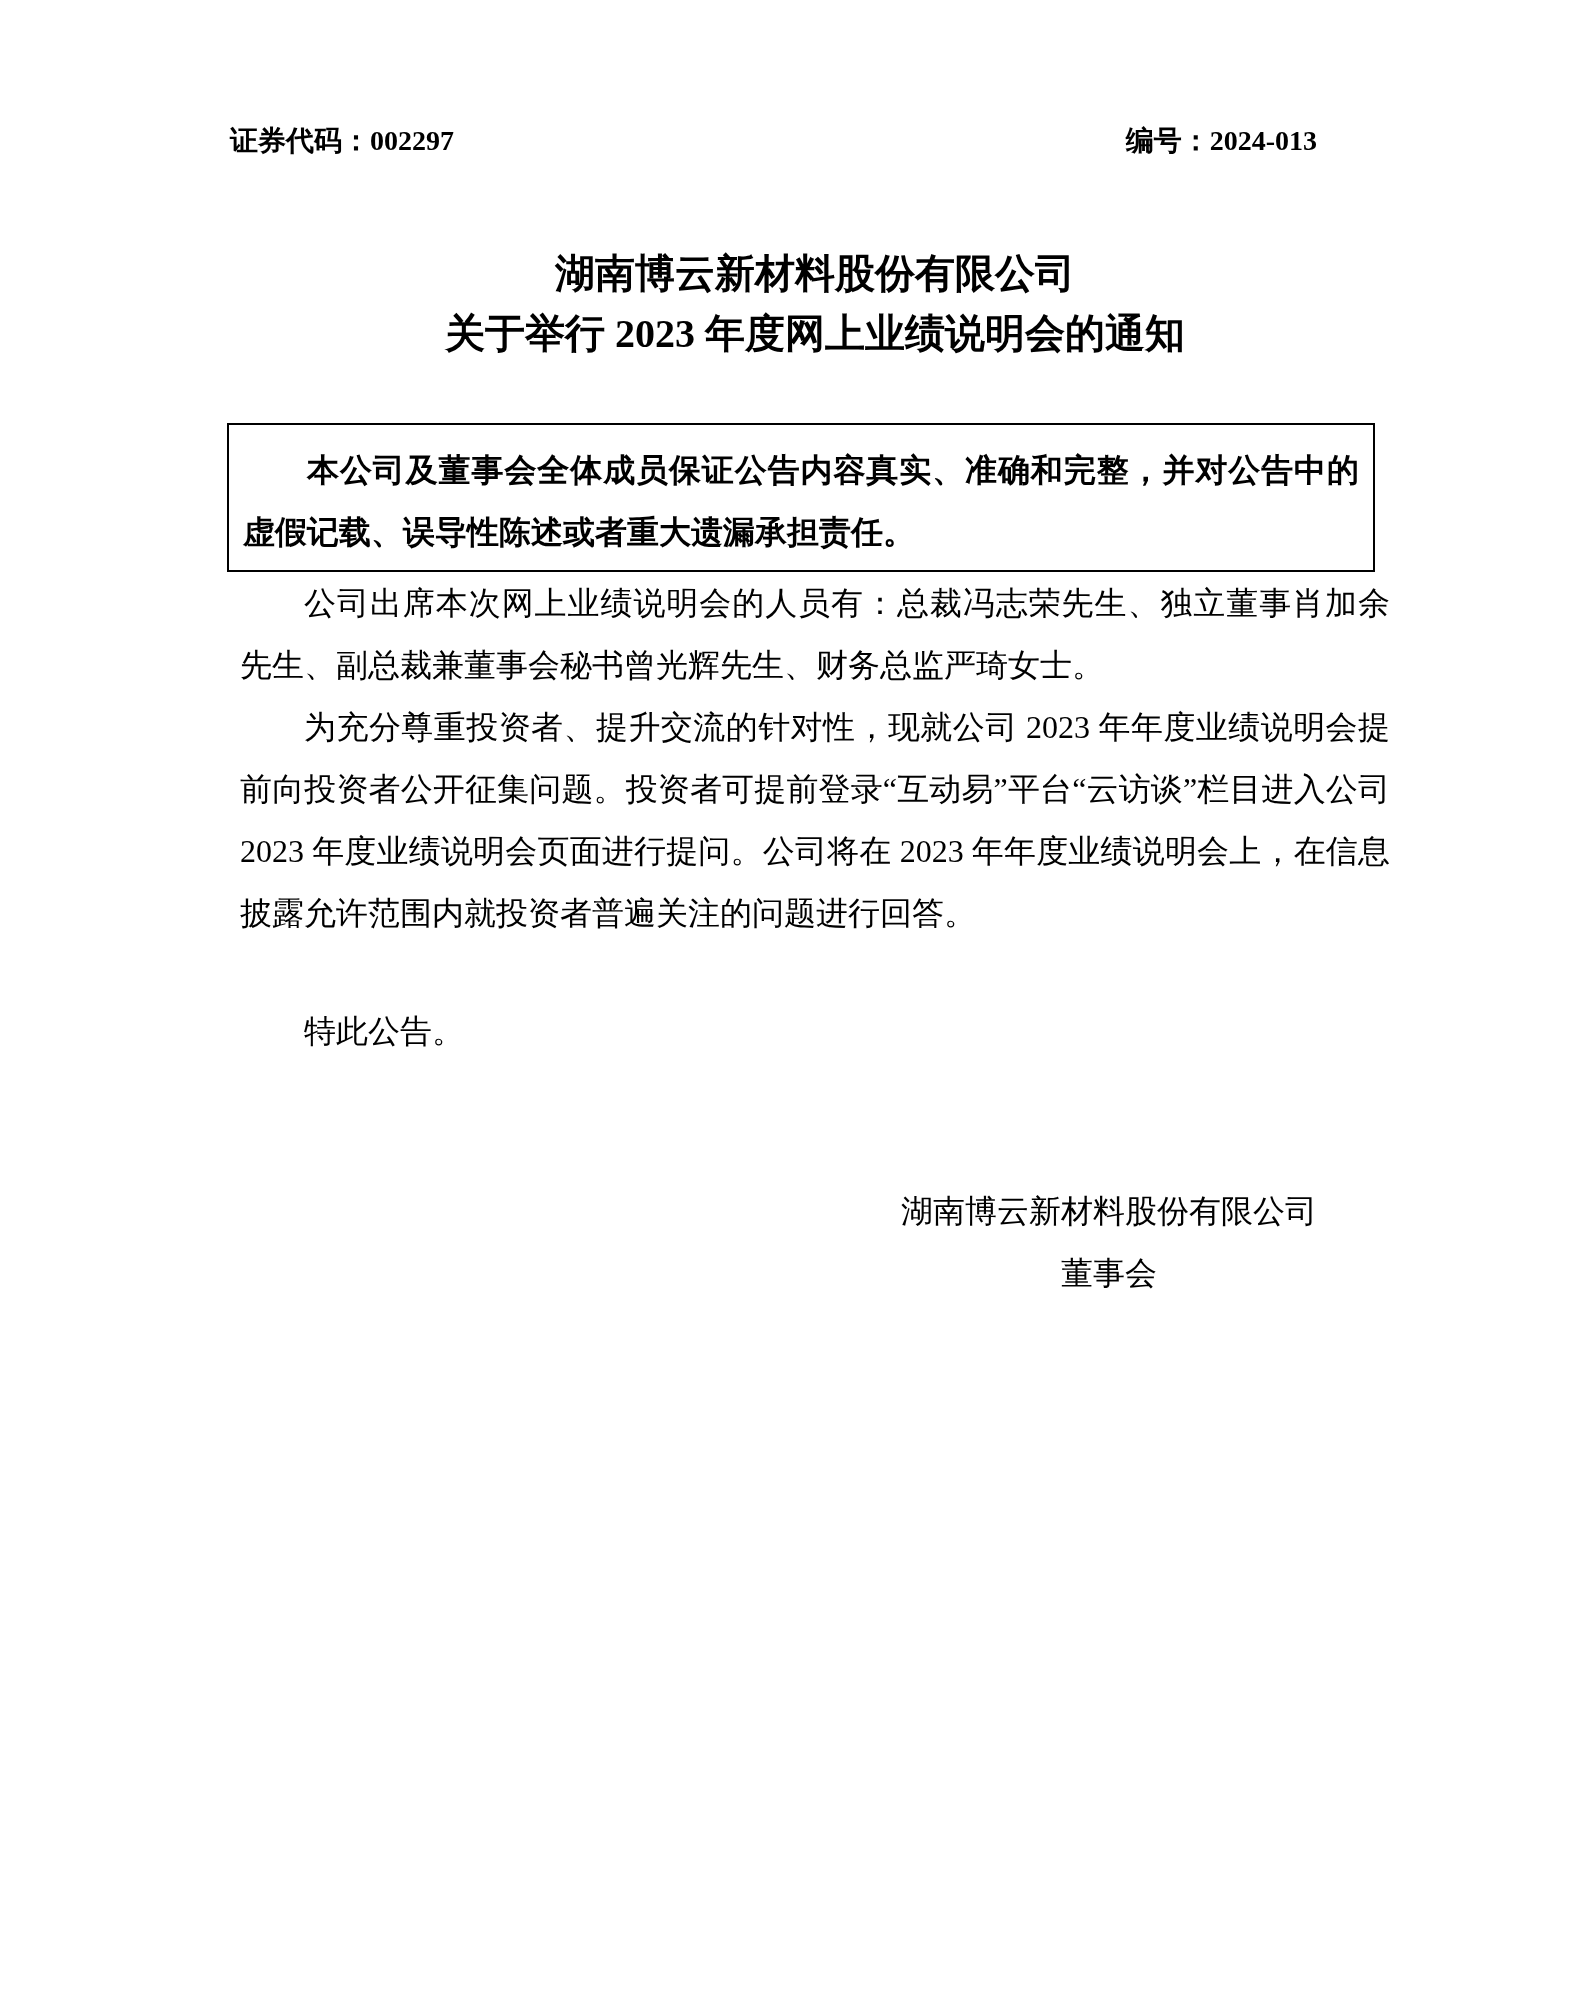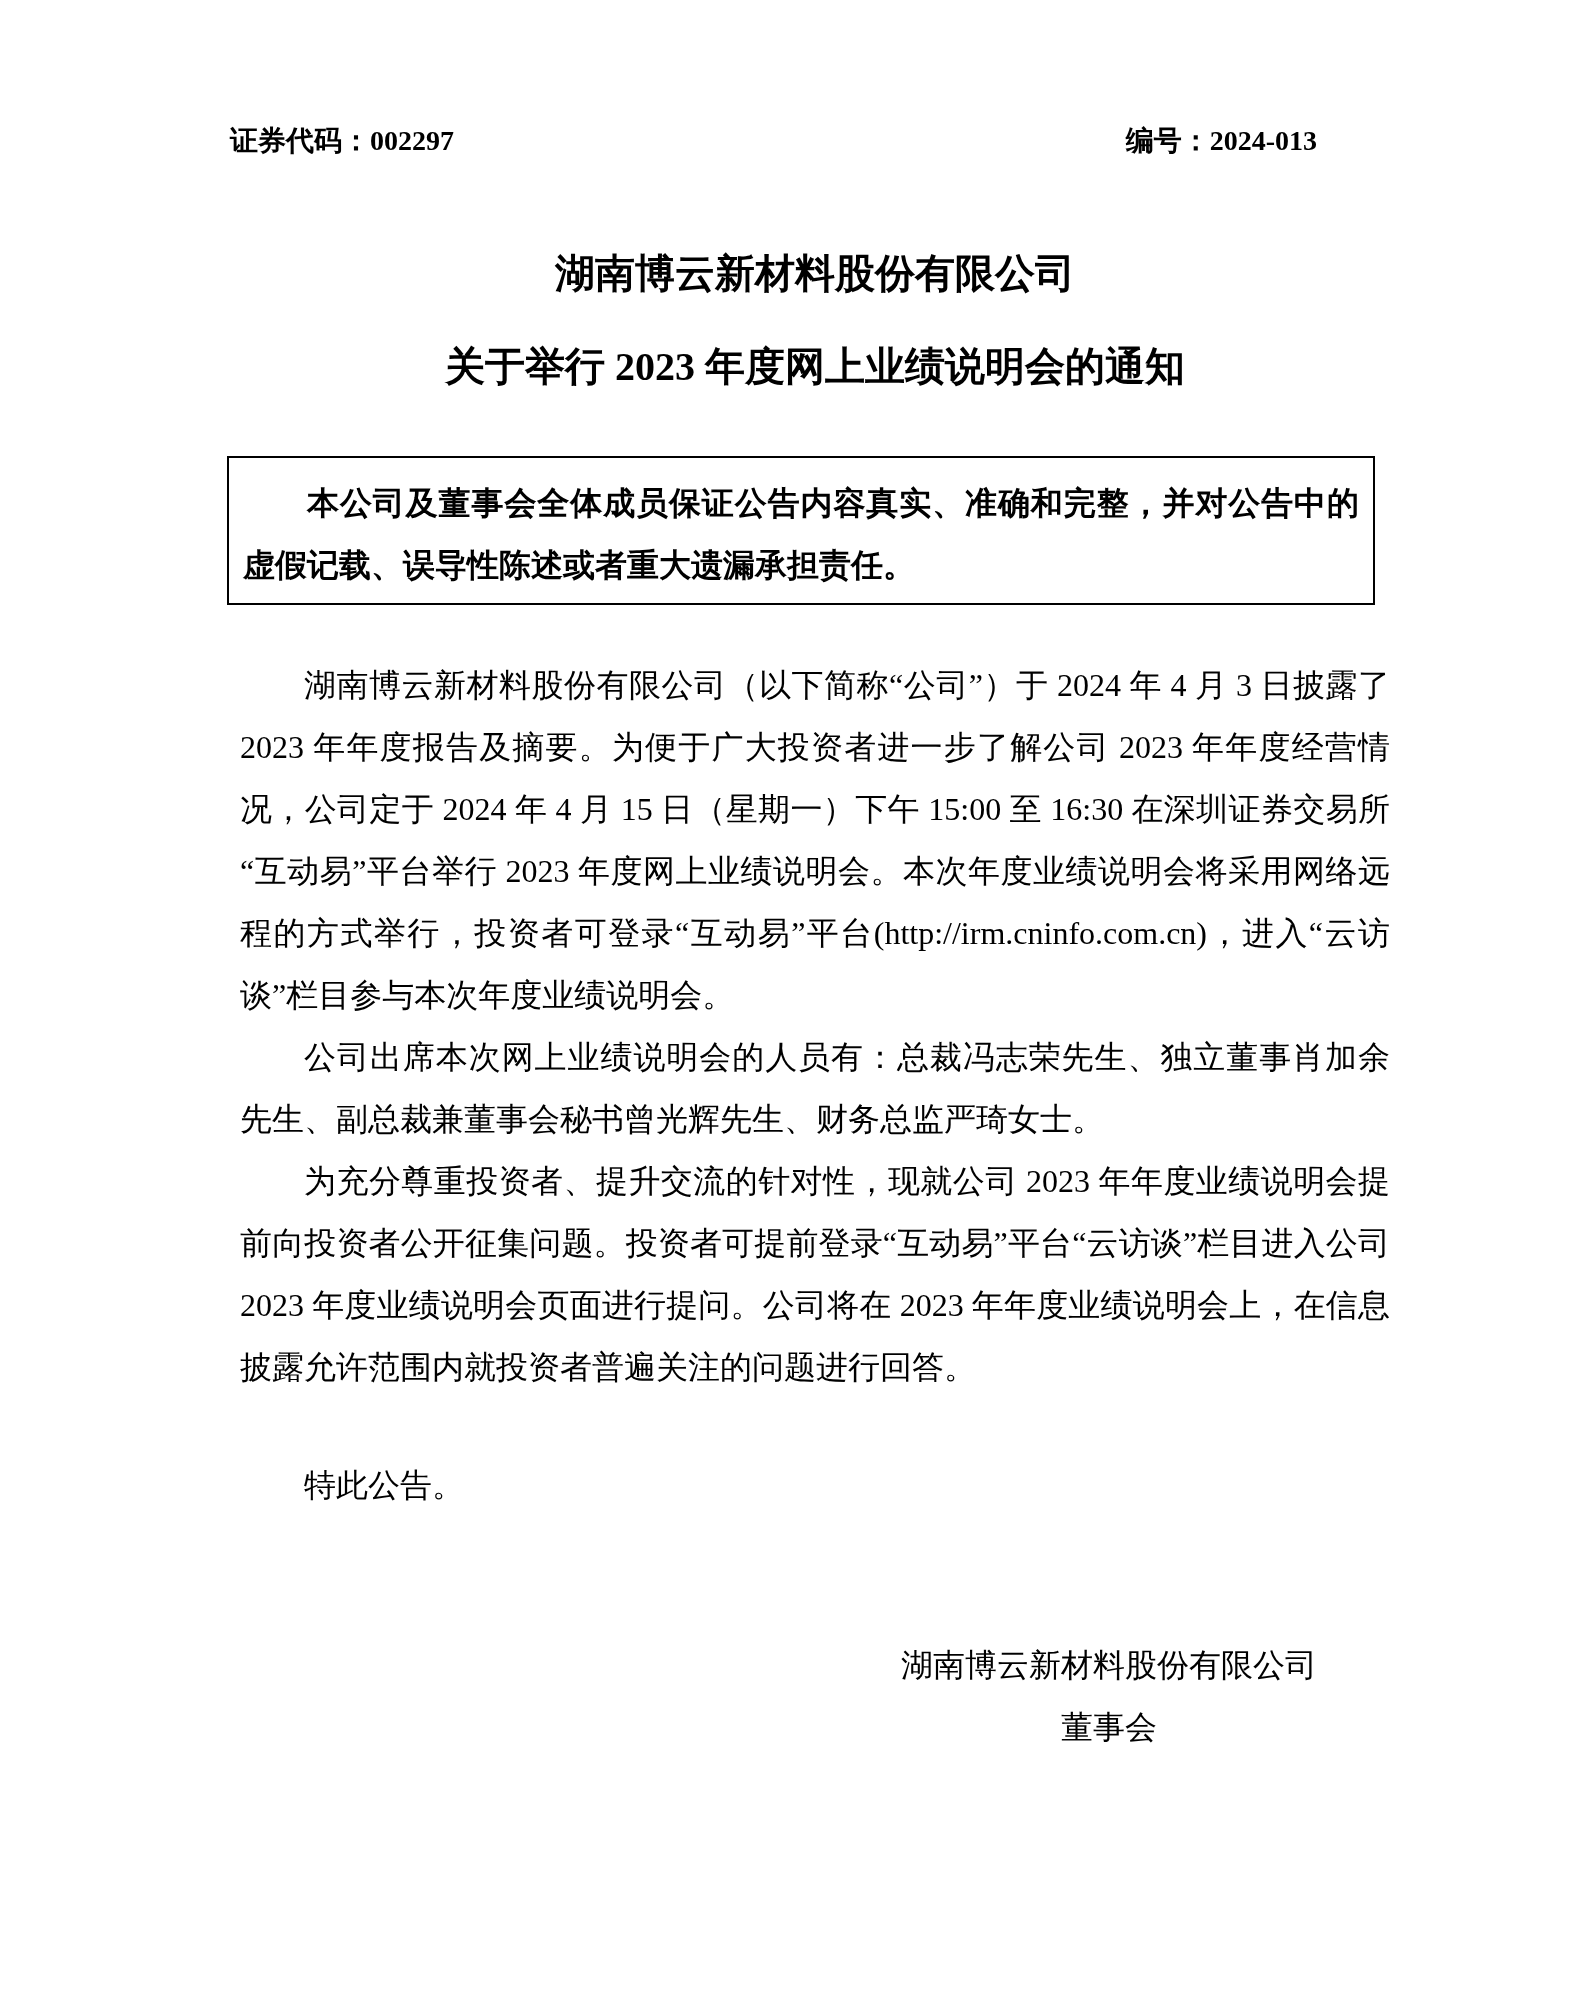--- a/index.html
+++ b/index.html
@@ -33,21 +33,21 @@
   }
   
   .doc-title {
     text-align: center;
     font-weight: bold;
     font-size: 40px;
     line-height: 52px;
     margin: 0 197px 0 240px;
   }
   .doc-title.first { margin-top: 84px; }
-  .doc-title.second { margin-top: 41px; font-family: Liberation Serif, serif; }
+  .doc-title.second { margin-top: 8px; font-family: Liberation Serif, serif; }
   
   .disclaimer-box {
     box-sizing: border-box;
     margin: 63px 212px 0 227px;
     border: 2px solid #000000;
     padding: 14px 14px 7px 14px;
   }
   .disclaimer-box p {
     margin: 0;
     font-size: 32px;
@@ -86,21 +86,20 @@
   </div>
 
   <h1 class="doc-title first">湖南博云新材料股份有限公司</h1>
   <h1 class="doc-title second">关于举行 2023 年度网上业绩说明会的通知</h1>
 
   <div class="disclaimer-box">
     <p>本公司及董事会全体成员保证公告内容真实、准确和完整，并对公告中的虚假记载、误导性陈述或者重大遗漏承担责任。</p>
   </div>
 
   <div class="body-text">
-    <p class="first">湖南博云新材料股份有限公司（以下简称“公司”）于 2024 年 4 月 3 日披露了 2023 年年度报告及摘要。为便于广大投资者进一步了解公司 2023 年年度经营情况，公司定于 2024 年 4 月 15 日（星期一）下午 15:00 至 16:30 在深圳证券交易所“互动易”平台举行 2023 年度网上业绩说明会。本次年度业绩说明会将采用网络远程的方式举行，投资者可登录“互动易”平台(http://irm.cninfo.com.cn)，进入“云访谈”栏目参与本次年度业绩说明会。</p>
     <p>公司出席本次网上业绩说明会的人员有：总裁冯志荣先生、独立董事肖加余先生、副总裁兼董事会秘书曾光辉先生、财务总监严琦女士。</p>
     <p>为充分尊重投资者、提升交流的针对性，现就公司 2023 年年度业绩说明会提前向投资者公开征集问题。投资者可提前登录“互动易”平台“云访谈”栏目进入公司 2023 年度业绩说明会页面进行提问。公司将在 2023 年年度业绩说明会上，在信息披露允许范围内就投资者普遍关注的问题进行回答。</p>
     <p class="closing">特此公告。</p>
   </div>
 
   <div class="signature">
     <div>湖南博云新材料股份有限公司</div>
     <div>董事会</div>
   </div>
 

